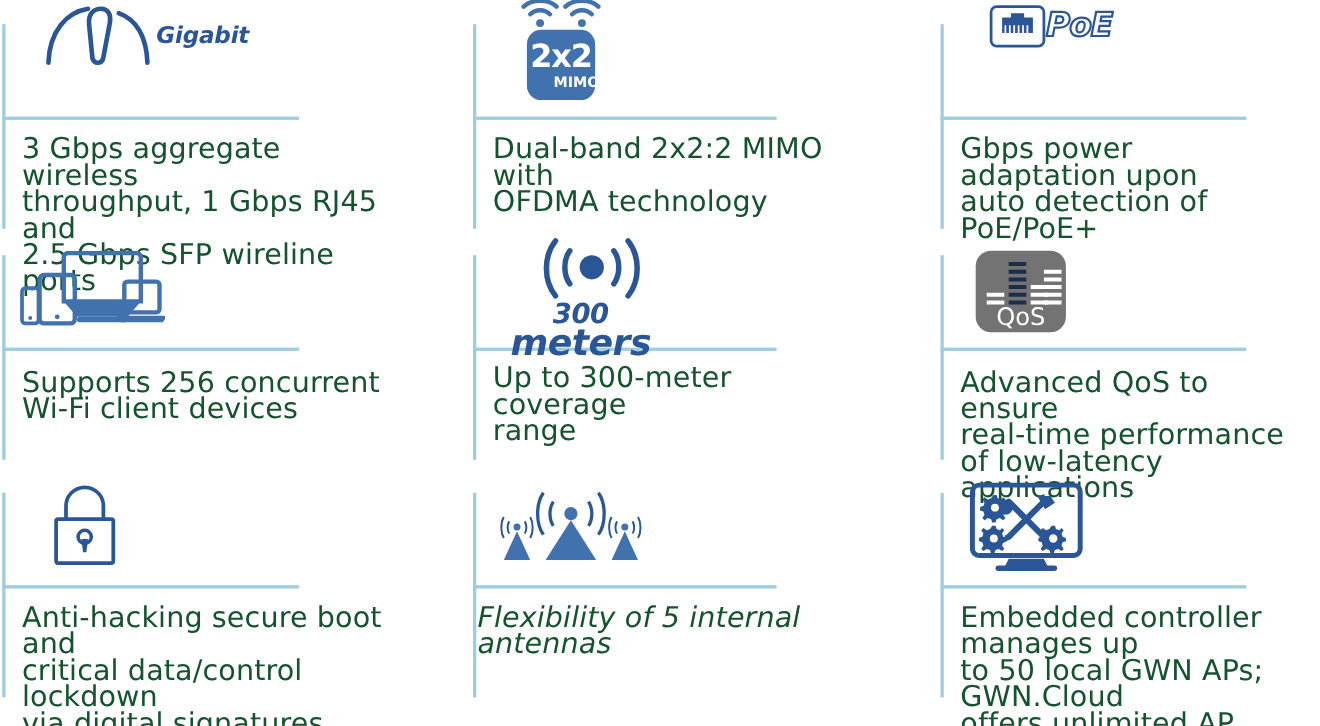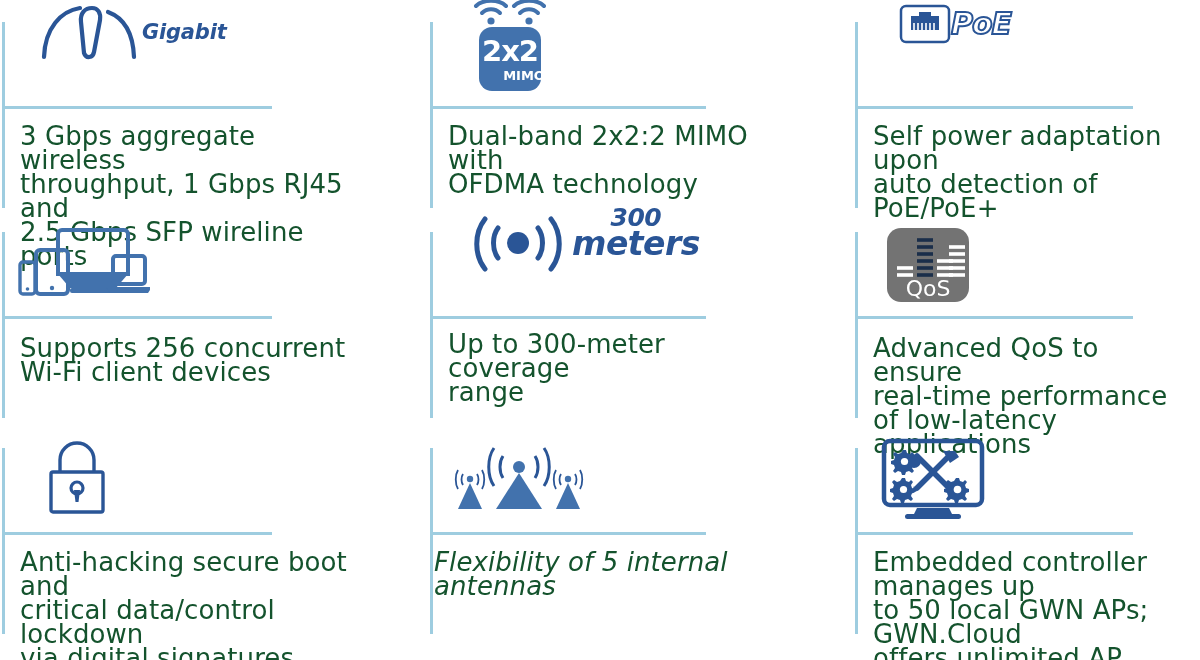--- a/index.html
+++ b/index.html
@@ -176,21 +176,21 @@
               <line x1="23" y1="19" x2="23" y2="26"></line>
               <line x1="27" y1="19" x2="27" y2="26"></line>
               <line x1="31" y1="19" x2="31" y2="26"></line>
               <line x1="35" y1="19" x2="35" y2="26"></line>
             </g>
           </svg>
         </span>
         <span class="poe-label">PoE</span>
       </div>
     </div>
-    <div class="desc" style="left:18px;top:124px;width:300px;">Self power adaptation upon
+    <div class="desc" style="left:18px;top:124px;width:300px;">Gbps power adaptation upon
 auto detection of PoE/PoE+</div>
   </div>
 
   <div class="cell c0 r1">
     <div class="vrule"></div>
     <div class="hrule" style="left:2px;top:106px;width:270px;"></div>
     <div class="icon-wrap" style="left:18px;top:18px;">
       <span class="icon">
         <svg width="132" height="72" viewBox="0 0 132 72">
           <g fill="#4272ad">
@@ -212,21 +212,21 @@
       </span>
     </div>
     <div class="desc" style="left:20px;top:126px;width:330px;">Supports 256 concurrent
 Wi-Fi client devices</div>
   </div>
 
   <div class="cell c1 r1">
     <div class="vrule"></div>
     <div class="hrule" style="left:0px;top:106px;width:276px;"></div>
     <div class="icon-wrap" style="left:34px;top:2px;">
-      <div style="display:flex;flex-direction:row;align-items:flex-start;">
+      <div style="display:flex;flex-direction:column;align-items:flex-end;">
         <span class="icon">
           <svg width="108" height="68" viewBox="0 0 108 68">
             <g fill="none" stroke="#2a5596" stroke-width="5" stroke-linecap="round">
               <path d="M34 16 C28 24, 28 38, 34 46"></path>
               <path d="M74 16 C80 24, 80 38, 74 46"></path>
               <path d="M21 7 C10 21, 10 43, 21 57"></path>
               <path d="M87 7 C98 21, 98 43, 87 57"></path>
             </g>
             <circle cx="54" cy="31" r="11" fill="#2a5596"></circle>
           </svg>

